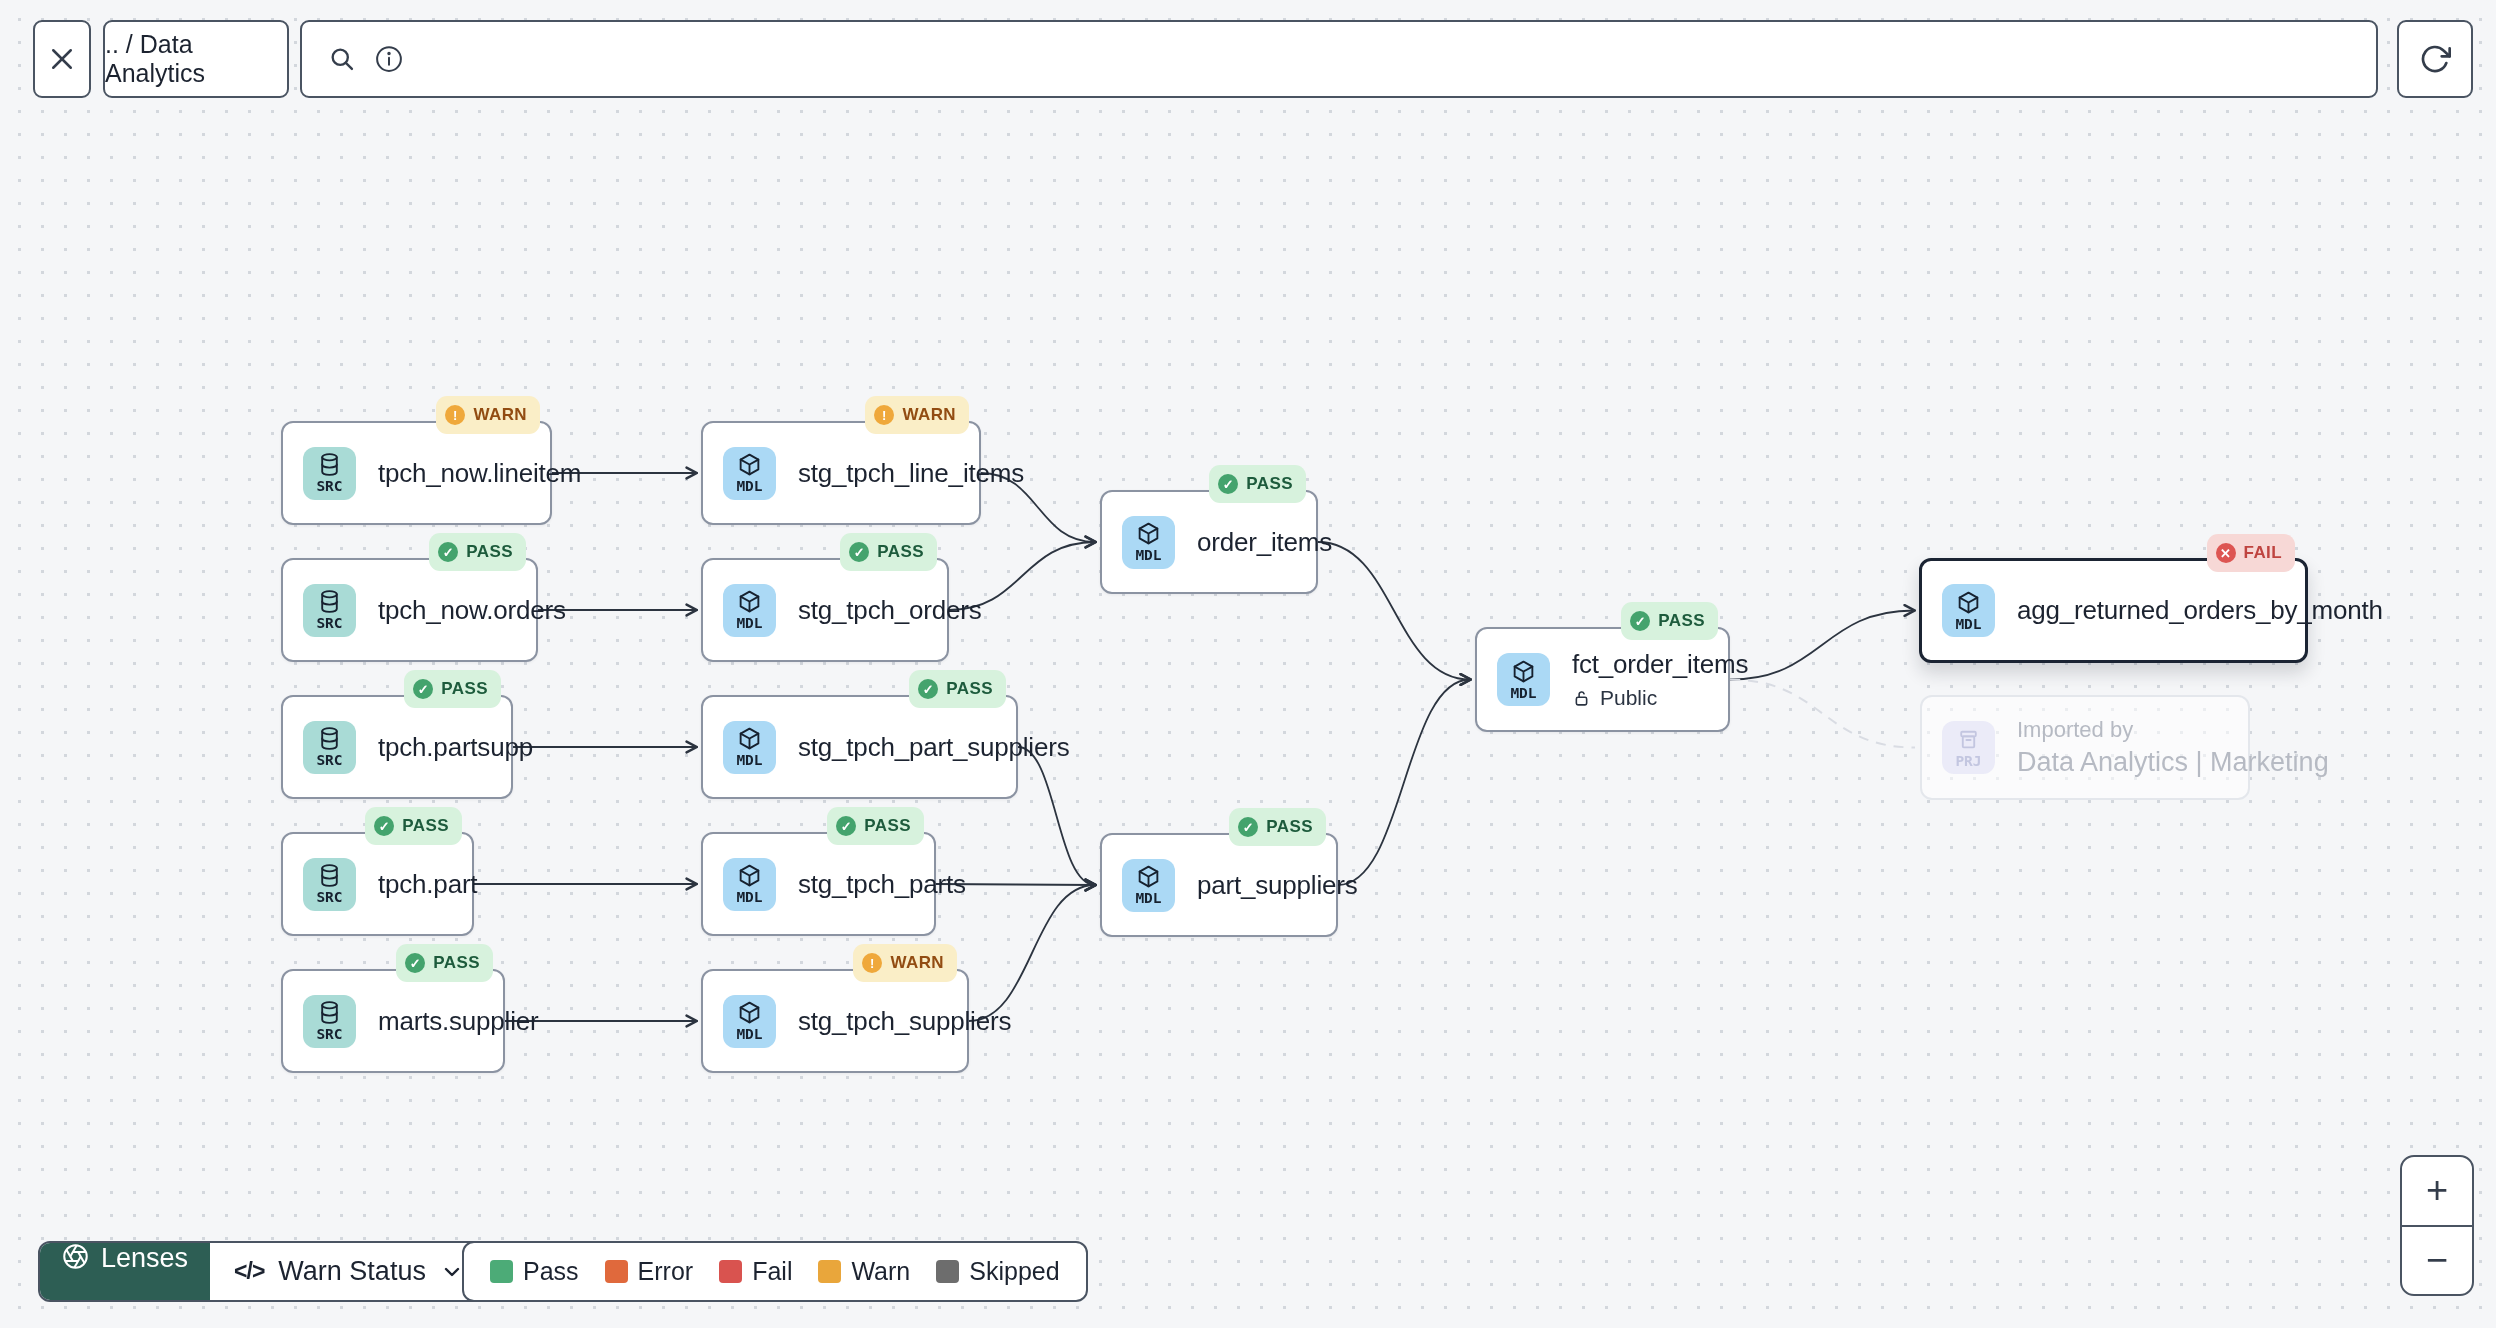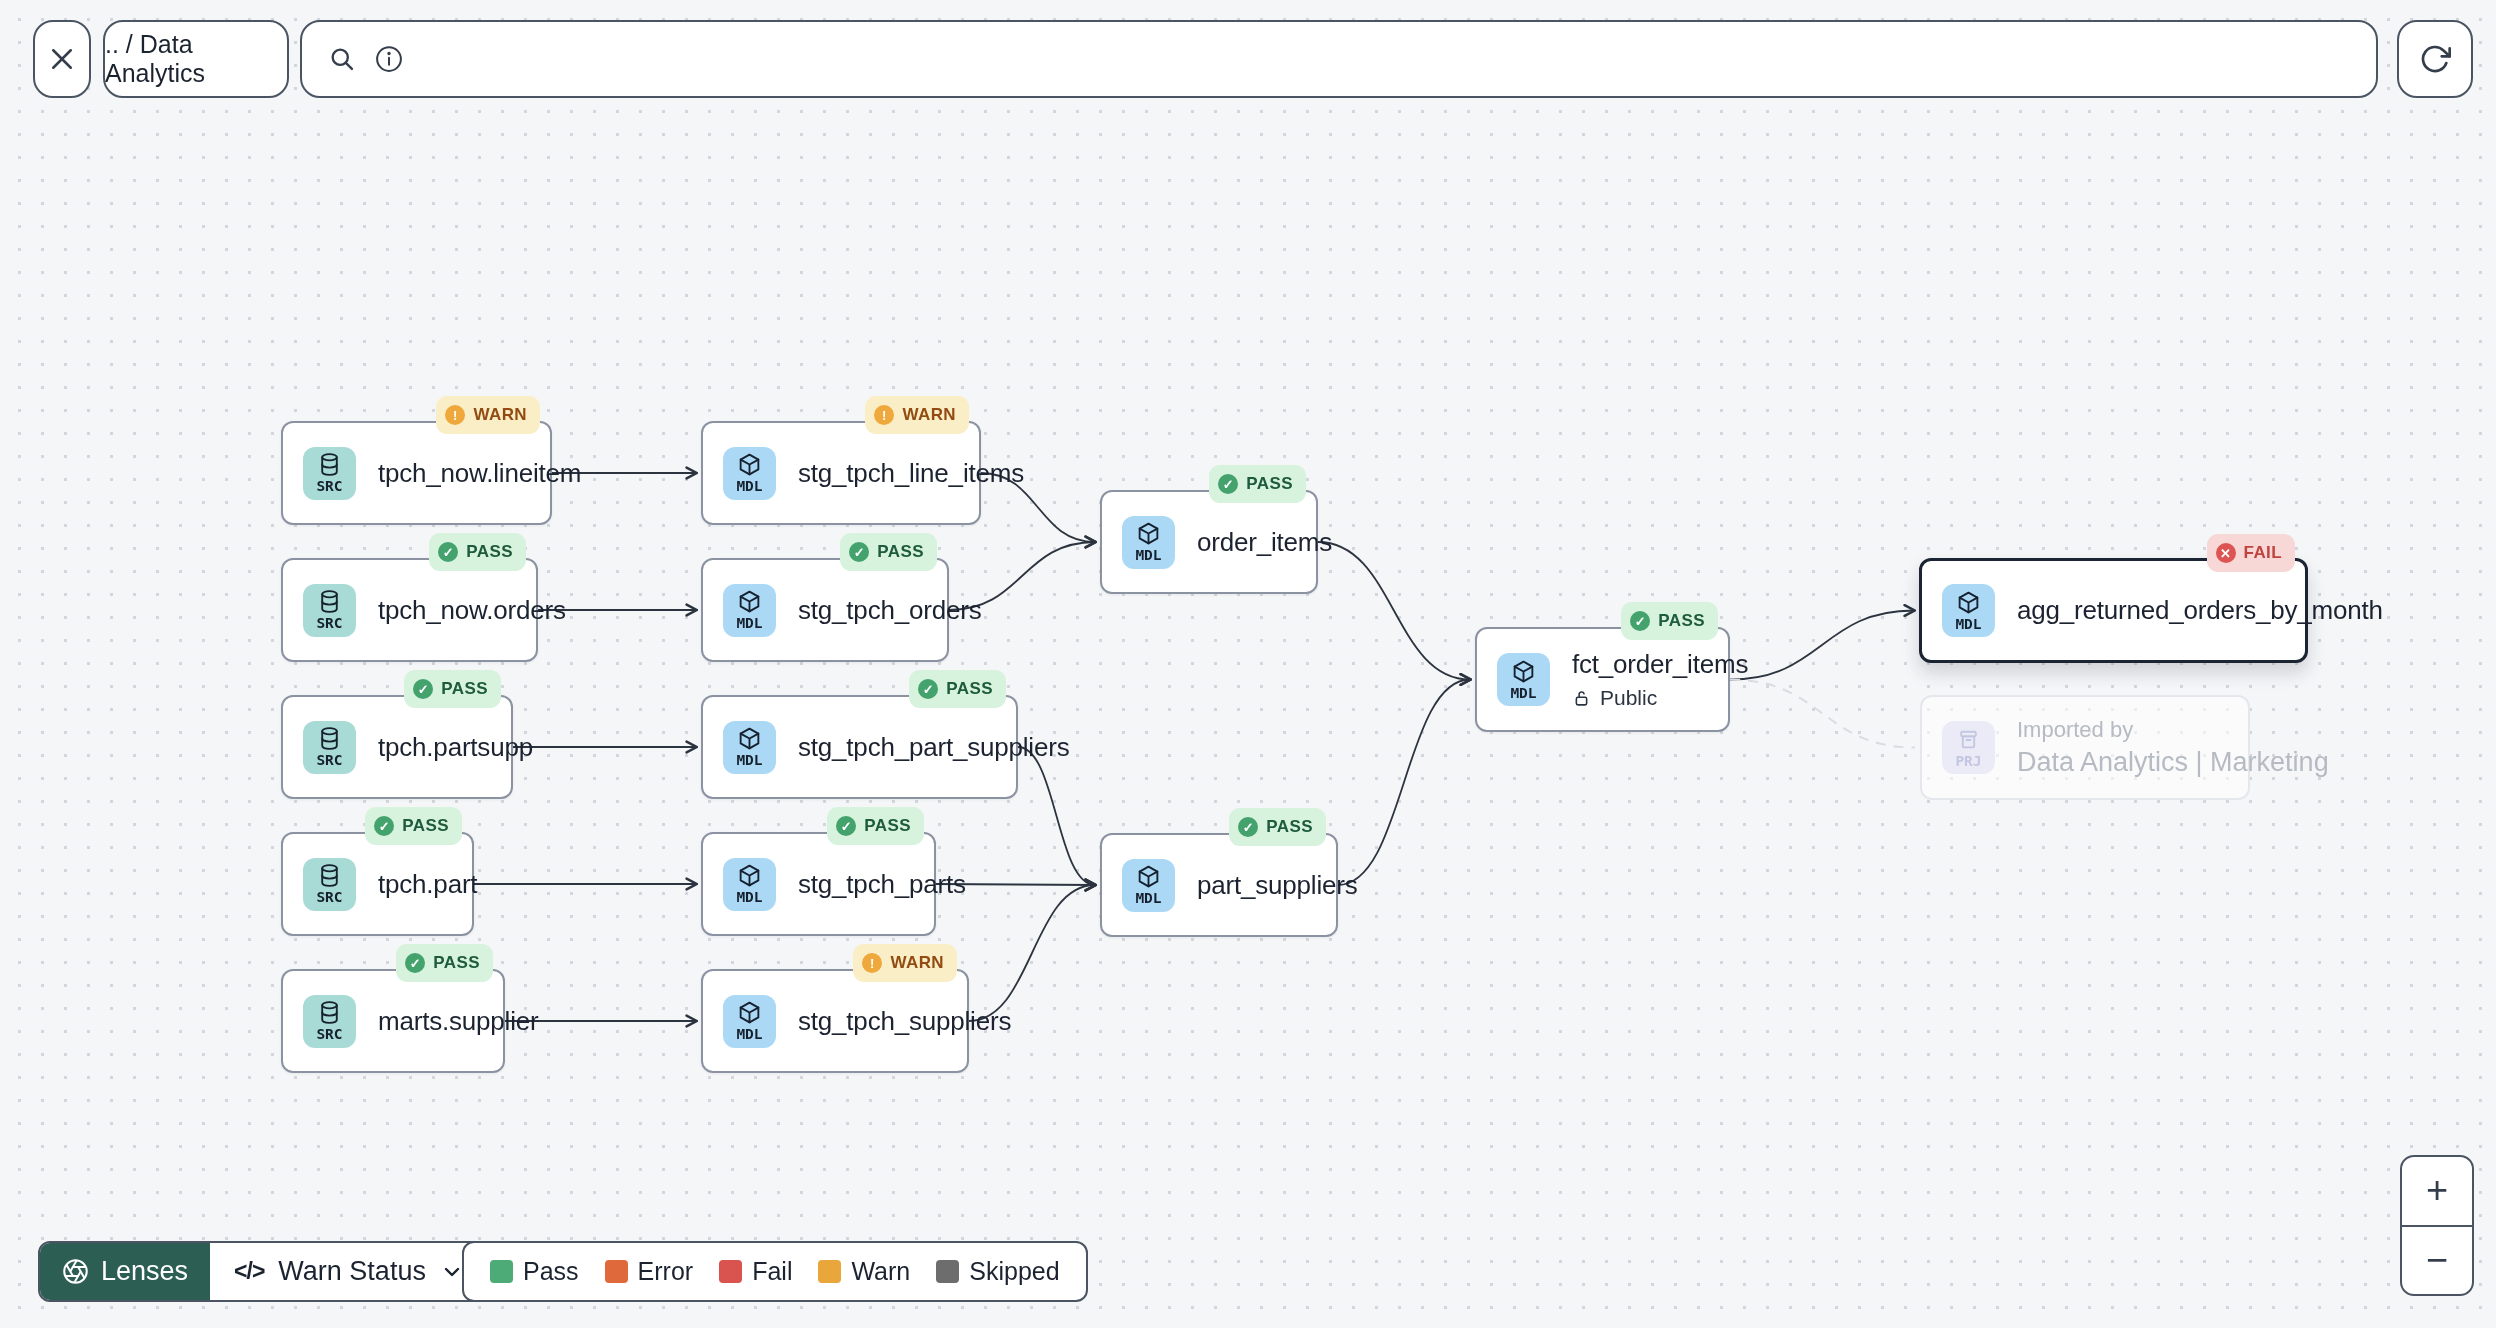--- a/index.html
+++ b/index.html
@@ -9,21 +9,21 @@
     background-color:#f5f6f8;
     background-image:radial-gradient(circle, #d3d7dd 1.7px, transparent 1.8px);
     background-size:23px 23px;
     background-position:8px 8px;
     position:relative;
     color:#1c2330;
   }
   
   .tbtn {
     position:absolute; top:20px; height:78px; background:#fff;
-    border:2.5px solid #4a5462; border-radius:20px;
+    border:2.5px solid #4a5462; border-radius:9px;
     display:flex; align-items:center; justify-content:center;
     cursor:pointer; color:#343d4b;
   }
   .tbtn svg { stroke:#343d4b; }
   #close-btn { left:33px; width:58px; }
   #breadcrumb-btn { left:103px; width:186px; font-size:25px; color:#1c2330; }
   #search-bar { left:300px; width:2078px; justify-content:flex-start; padding:0 26px; gap:18px; cursor:text; }
   #search-input {
     flex:1; border:none; outline:none; font-size:27px; color:#232a36;
     font-family:"Liberation Sans", sans-serif; background:transparent;
@@ -61,21 +61,21 @@
   .badge-dot {
     width:20px; height:20px; border-radius:50%; color:#fff; font-size:13px; font-weight:700;
     display:flex; align-items:center; justify-content:center;
   }
   
   #lenses-group {
     position:absolute; left:38px; top:1241px; height:61px; display:flex;
     border:2.5px solid #4a5462; border-radius:12px; overflow:hidden; background:#fff; cursor:pointer;
   }
   #lenses-btn {
-    background:#2d5e54; color:#fff; display:flex; align-items:center; gap:12px;
+    background:#2d5e54; color:#fff; display:flex; align-items:flex-start; gap:12px;
     padding:0 22px; font-size:27px;
   }
   #lenses-btn svg { width:27px; height:27px; stroke:#fff; fill:none; stroke-width:1.8; }
   #test-status-btn { display:flex; align-items:center; gap:14px; padding:0 24px; background:#fff; }
   #code-icon { font-size:23px; font-weight:700; color:#1c2330; letter-spacing:-1px; }
   #test-status-label { font-size:27px; color:#1c2330; }
   #test-status-btn svg { width:24px; height:24px; stroke:#1c2330; fill:none; stroke-width:2.4; stroke-linecap:round; stroke-linejoin:round; }
   #legend-box {
     position:absolute; left:462px; top:1241px; height:61px; background:#fff;
     border:2.5px solid #4a5462; border-radius:12px; display:flex; align-items:center;

